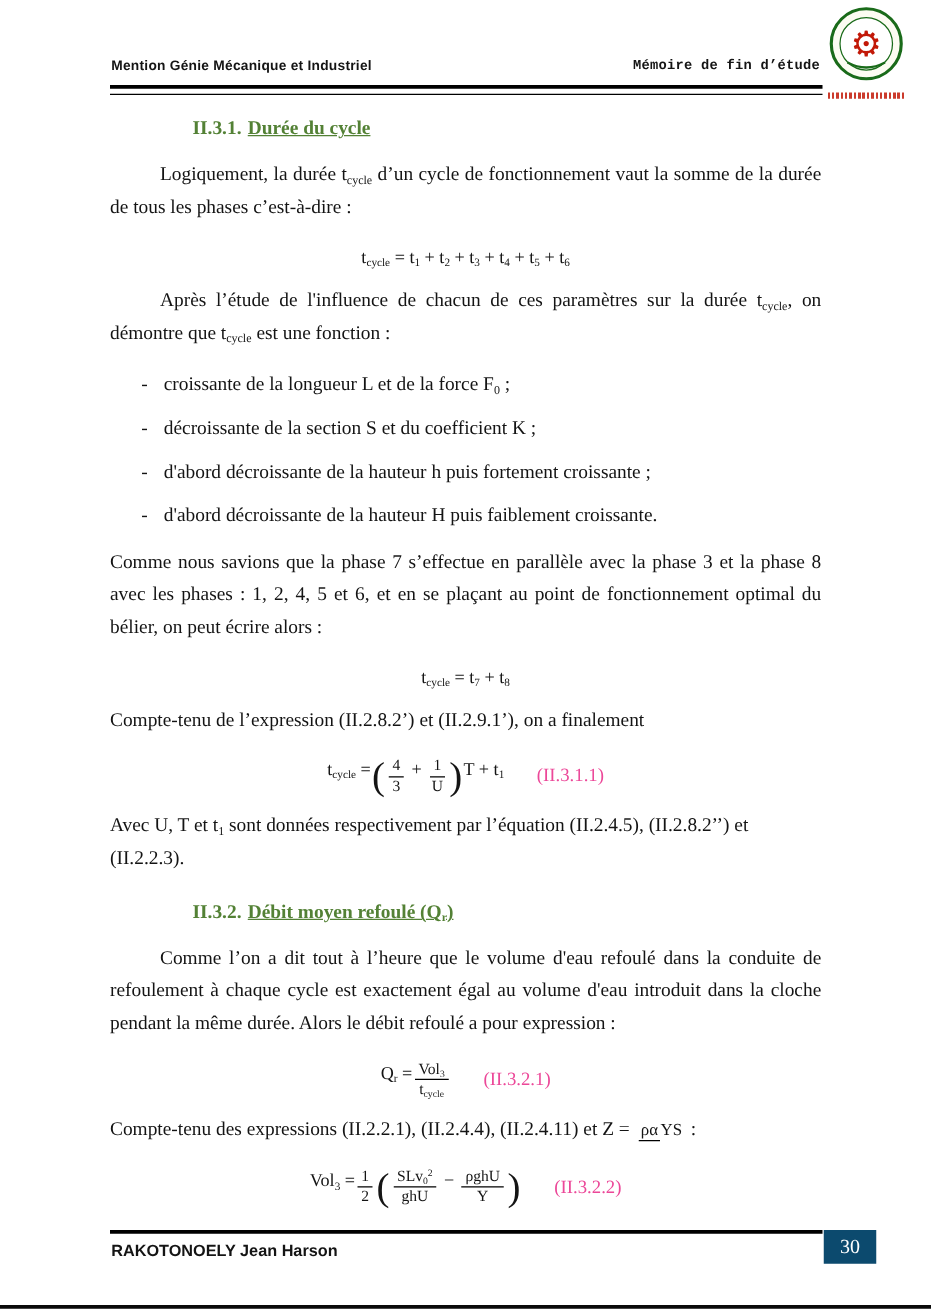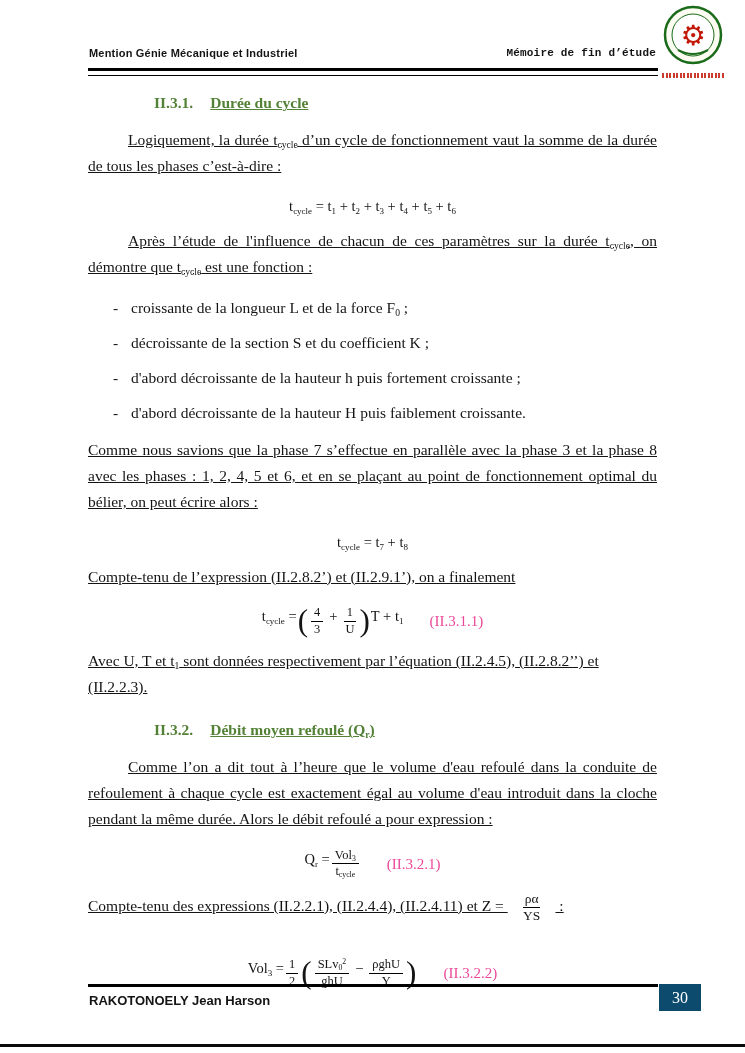--- a/index.html
+++ b/index.html
@@ -14,43 +14,43 @@
   .h-right{position:absolute;right:89px;top:47px;font-family:Liberation Mono, monospace;
     font-size:11px;font-weight:700;letter-spacing:.2px;padding-left:24px;}
   .rule-thick{position:absolute;left:88px;top:68px;width:570px;height:3px;background:#000;}
   .rule-thin{position:absolute;left:88px;top:75px;width:570px;height:1px;background:#000;}
   .logo{position:absolute;right:16px;top:5px;width:72px;text-align:center;}
   .logo-caption{margin:2px auto 0;width:62px;height:5px;opacity:.85;
     background:repeating-linear-gradient(90deg,#c21807 0 2px,transparent 2px 3.5px);}
   
   .content{position:absolute;left:88px;top:84px;width:569px;}
   .sec-head{color:#538135;font-size:15.5px;font-weight:700;margin:6px 0 0 66px;line-height:26px;}
-  .sec-title{text-decoration:underline;text-decoration-thickness:1px;margin-left:17px;}
-  .para{font-size:15.5px;line-height:26px;margin-top:11px;text-align:justify;text-decoration:underline;}
+  .sec-title{text-decoration:underline;text-decoration-thickness:1px;margin-left:5px;}
+  .para{font-size:15.5px;line-height:26px;margin-top:11px;text-align:justify;}
   .noj{text-align:left;}
   .indent{text-indent:40px;}
   sub{font-size:62%;vertical-align:-0.3em;line-height:0;}
   sup{font-size:62%;vertical-align:0.5em;line-height:0;}
   
   .list{margin:3px 0 0 25px;}
   .li{display:flex;margin-top:9px;font-size:15.5px;line-height:26px;}
   .li .marker{width:18px;flex:0 0 18px;}
   
   .eq-row{display:flex;justify-content:center;align-items:center;margin-top:13px;
     font-size:14.5px;line-height:22px;}
   .eq{display:inline-flex;}
   .frac{display:inline-flex;flex-direction:column;align-items:center;line-height:1.25;
     font-size:86%;margin:0 2px;vertical-align:middle;}
   .frac .num{border-bottom:1.2px solid #000;padding:0 3px;}
   .frac .den{padding:0 2px;}
   .bigp{font-size:215%;font-weight:400;line-height:1;padding:0 1px;}
   .op{margin:0 4px;}
   .eq-label{margin-left:26px;font-size:15px;color:#ec4899;}
-  .ifrac{display:inline-flex;flex-direction:column;align-items:center;line-height:1.2;
-    font-size:87%;margin:0 15px;vertical-align:middle;}
+  .ifrac{display:inline-flex;align-items:center;line-height:1.2;
+    font-size:87%;margin:0 3px;vertical-align:middle;}
   .ifrac .num{border-bottom:1.2px solid #000;padding:0 2px;}
   
   .footer-rule{position:absolute;left:88px;top:984px;width:570px;height:2.5px;background:#000;}
   .footer-author{position:absolute;left:89px;top:993px;font-family:"Liberation Sans","DejaVu Sans",sans-serif;
     font-size:13px;font-weight:700;}
   .page-num-box{position:absolute;left:659px;top:984px;width:42px;height:27px;background:#0c4a6e;color:#fff;
     display:flex;align-items:center;justify-content:center;font-size:16px;}
   .bottom-edge{position:absolute;left:0;top:1044px;width:745px;height:3px;background:#0a0a0a;}
 </style>
 </head>
@@ -150,21 +150,21 @@
           </span>
       </span>
       <span class="eq-label">(II.3.2.1)</span>
     </div>
 
     <p class="para noj"><span>Compte-tenu des expressions (II.2.2.1), (II.2.4.4), (II.2.4.11) et Z = </span><span class="ifrac">
           <span class="num">ρα</span>
           <span class="den">YS</span>
         </span><span> :</span></p>
 
-    <div class="eq-row" style="margin-top:33px;">
+    <div class="eq-row" style="margin-top:17px;">
       <span class="eq">
         <span><span>Vol</span><sub>3</sub><span> = </span></span>
           <span class="frac">
             <span class="num">1</span>
             <span class="den">2</span>
           </span>
           <span class="bigp">(</span>
           <span class="frac">
             <span class="num"><span>SLv</span><sub>0</sub><sup>2</sup></span>
             <span class="den"><span>ghU</span></span>

